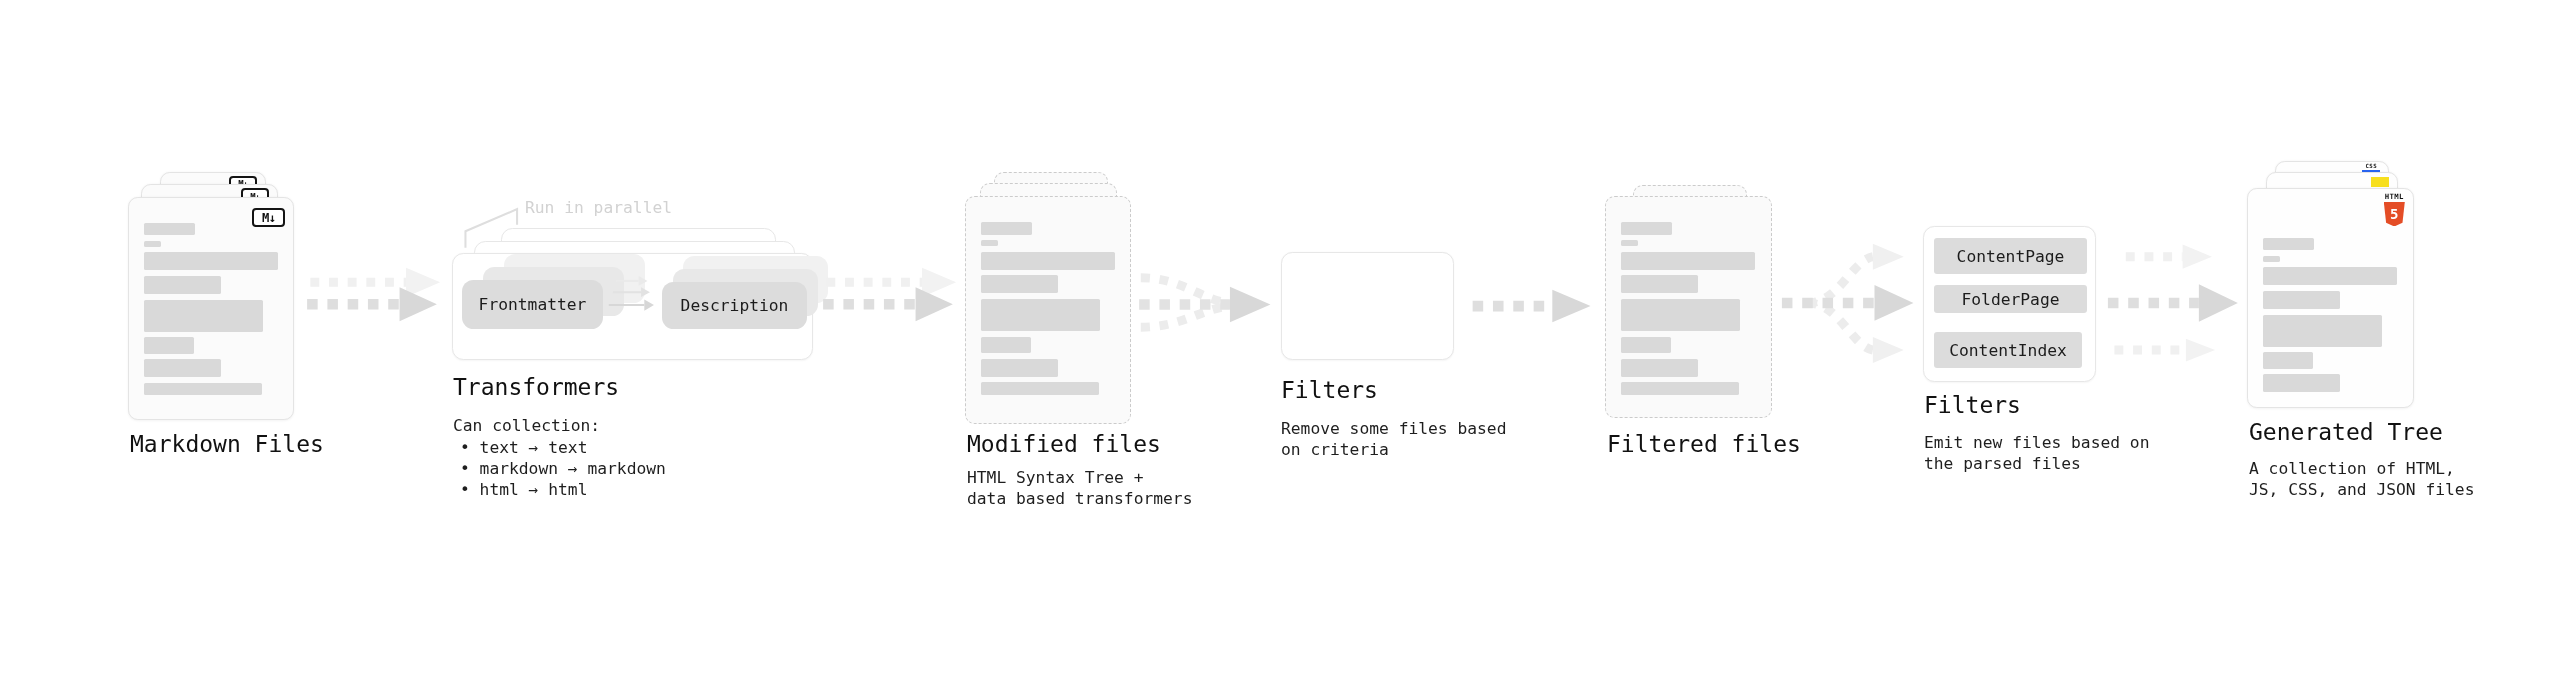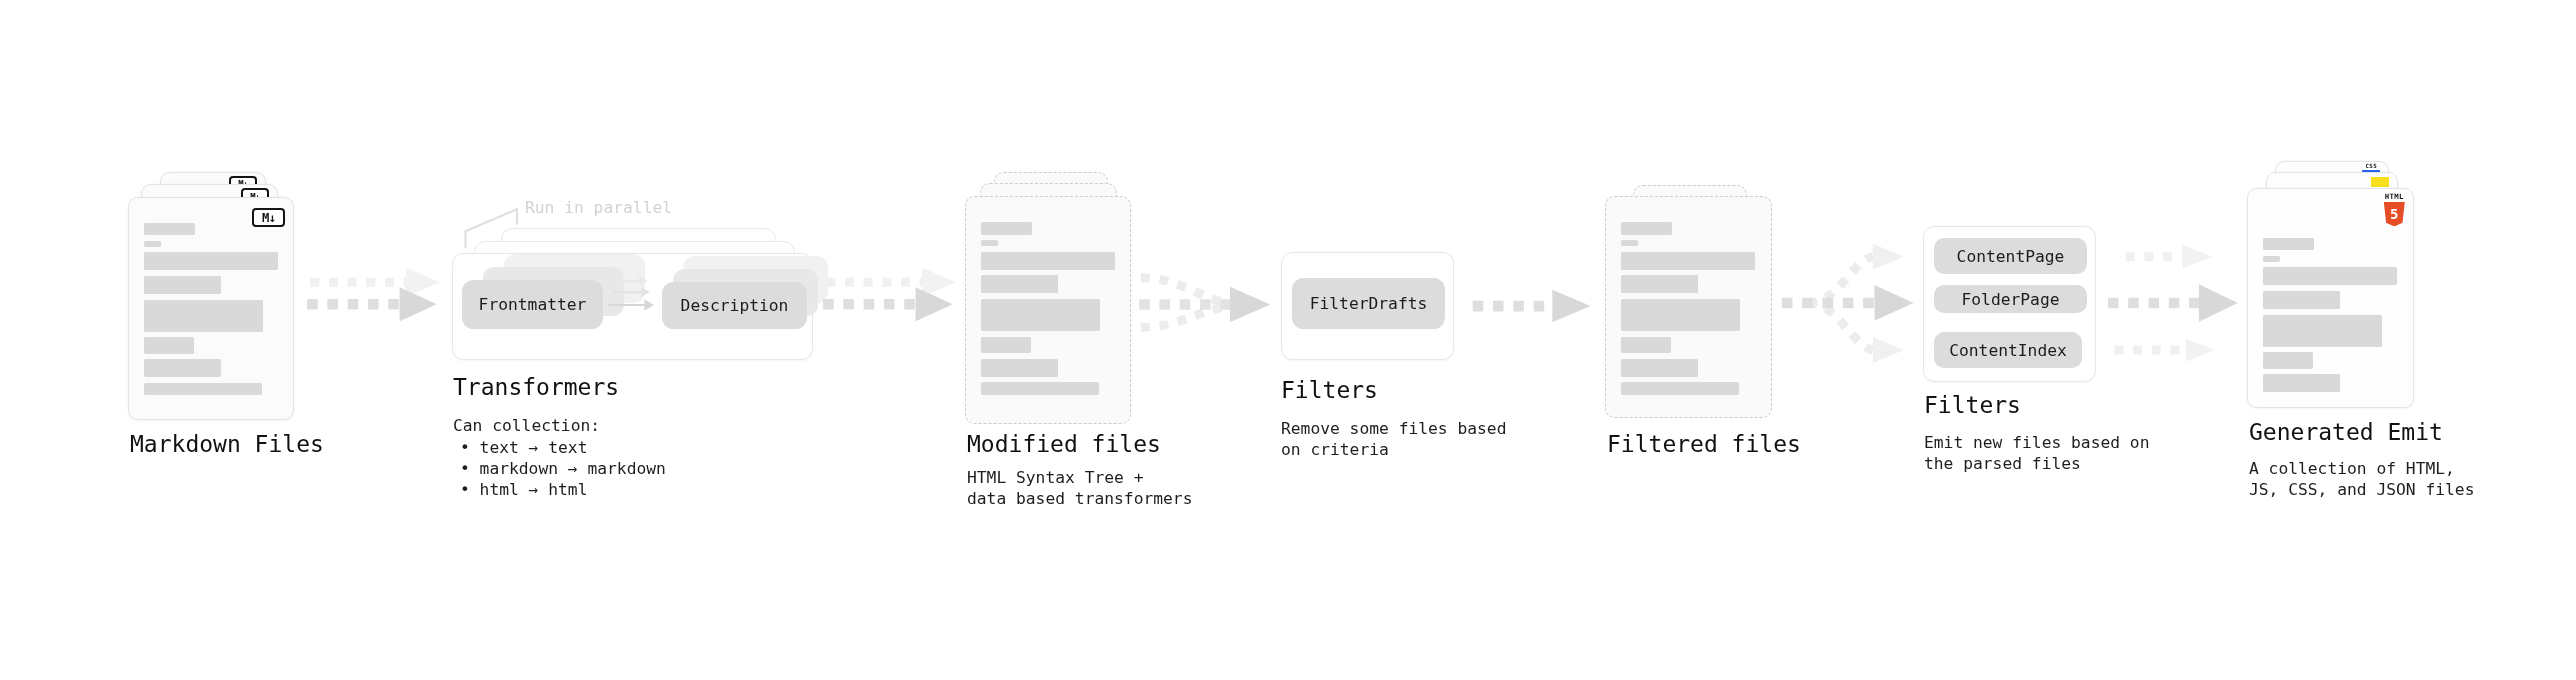--- a/index.html
+++ b/index.html
@@ -37,21 +37,21 @@
   }
   
   .panel{position:absolute;background:#ffffff;border:1.6px solid #e7e7e7;border-radius:11.4px;box-sizing:border-box;box-shadow:0 0.8px 1.6px rgba(0,0,0,.04);}
   .panel.ghost{box-shadow:none;}
   .btn{
     position:absolute;background:#dcdcdc;border-radius:11.4px;display:flex;align-items:center;justify-content:center;
     font-size:16.3px;color:#1c1c1c;white-space:pre;
   }
   .btn.g1{background:#e8e8e8;}
   .btn.g2{background:#f1f1f1;}
-  .btn.emit{border-radius:10px;}
+  .btn.emit{border-radius:3px;}
   
   .stage-label{position:absolute;font-size:23px;font-weight:500;color:#111;white-space:pre;line-height:24.4px;}
   .stage-desc{position:absolute;font-size:16.3px;line-height:21px;color:#1e1e1e;white-space:pre;}
   .note{position:absolute;font-size:16.3px;color:#d2d2d2;white-space:pre;}
   .abs{position:absolute;}
   svg{display:block;overflow:visible;}
 </style>
 </head>
 <body>
 
@@ -147,21 +147,20 @@
   <div class="stage-desc" style="left:967px;top:488px">data based transformers</div>
 
   <svg class="abs" style="left:1134px;top:268px" width="140" height="77" viewBox="0 0 172 95">
     <path d="M8 12 C60 12 82 40 118 43" stroke="#ececec" stroke-width="11" stroke-dasharray="11 12" fill="none"></path>
     <path d="M8 73 C60 73 82 50 118 47" stroke="#ececec" stroke-width="11" stroke-dasharray="11 12" fill="none"></path>
     <path d="M6 45 H118" stroke="#e2e2e2" stroke-width="13" stroke-dasharray="13 12" fill="none"></path>
     <polygon points="118,23 168,45 118,67" fill="#d8d8d8"></polygon>
   </svg>
 
   <div class="panel" style="left:1281px;top:252px;width:173px;height:108px"></div>
-  <div class="btn" style="left:1292px;top:278px;width:153px;height:51px">FilterDrafts</div>
   <div class="stage-label" style="left:1281px;top:378px">Filters</div>
   <div class="stage-desc" style="left:1281px;top:418px">Remove some files based</div>
   <div class="stage-desc" style="left:1281px;top:439px">on criteria</div>
 
   <svg class="abs" style="left:1471px;top:284px" width="122" height="45" viewBox="0 0 150 55">
     <path d="M2 27 H100" stroke="#dedede" stroke-width="13" stroke-dasharray="13 12" fill="none"></path>
     <polygon points="100,7 147,27 100,47" fill="#d8d8d8"></polygon>
   </svg>
 
   <div class="stack" style="left:1605px;top:185px;width:167px;height:233px">
@@ -226,18 +225,18 @@
         <i class="bar" style="width:51px;height:12.2px"></i>
         <i class="bar" style="width:17px;height:5.7px"></i>
         <i class="bar" style="width:134px;height:18px"></i>
         <i class="bar" style="width:77px;height:18px"></i>
         <i class="bar" style="width:119px;height:32px"></i>
         <i class="bar" style="width:50px;height:16.3px"></i>
         <i class="bar" style="width:77px;height:18px"></i>
       </div>
     </div>
   </div>
-  <div class="stage-label" style="left:2249px;top:420px">Generated Emit</div>
+  <div class="stage-label" style="left:2249px;top:420px">Generated Tree</div>
   <div class="stage-desc" style="left:2249px;top:458px">A collection of HTML,</div>
   <div class="stage-desc" style="left:2249px;top:479px">JS, CSS, and JSON files</div>
 
 </div>
 
 
 </body></html>

